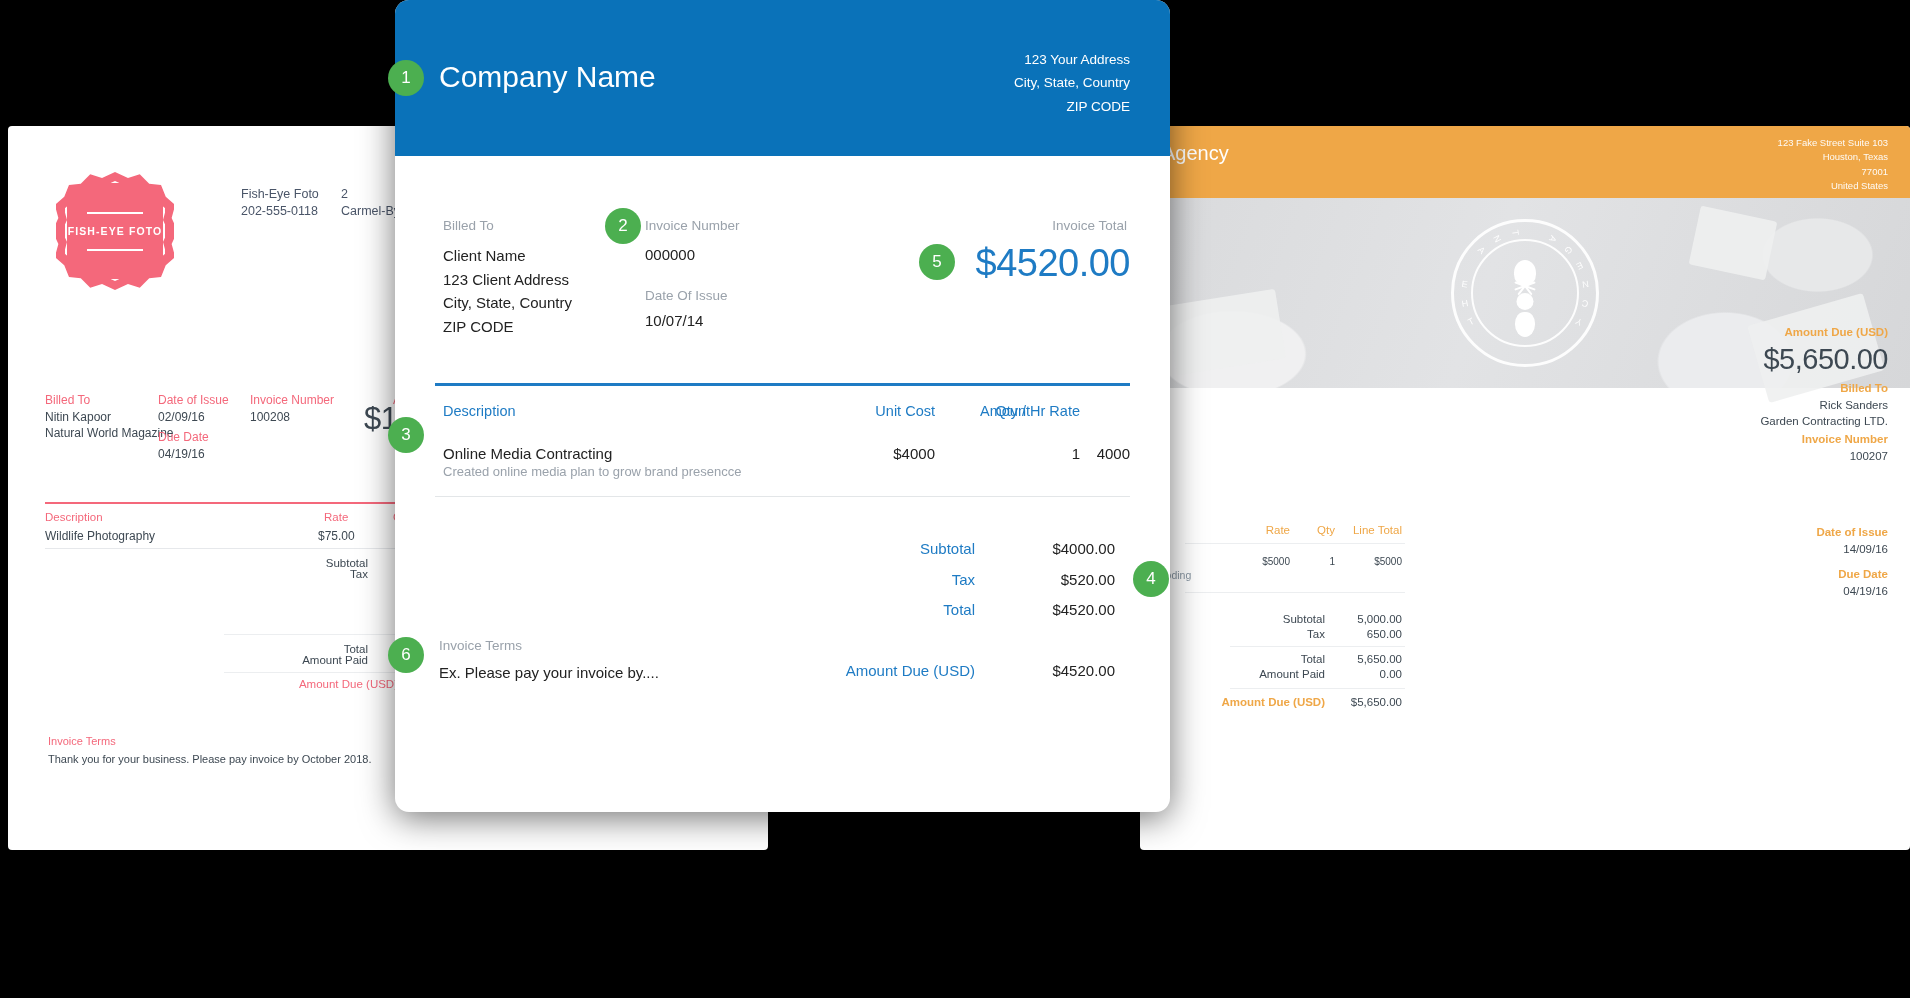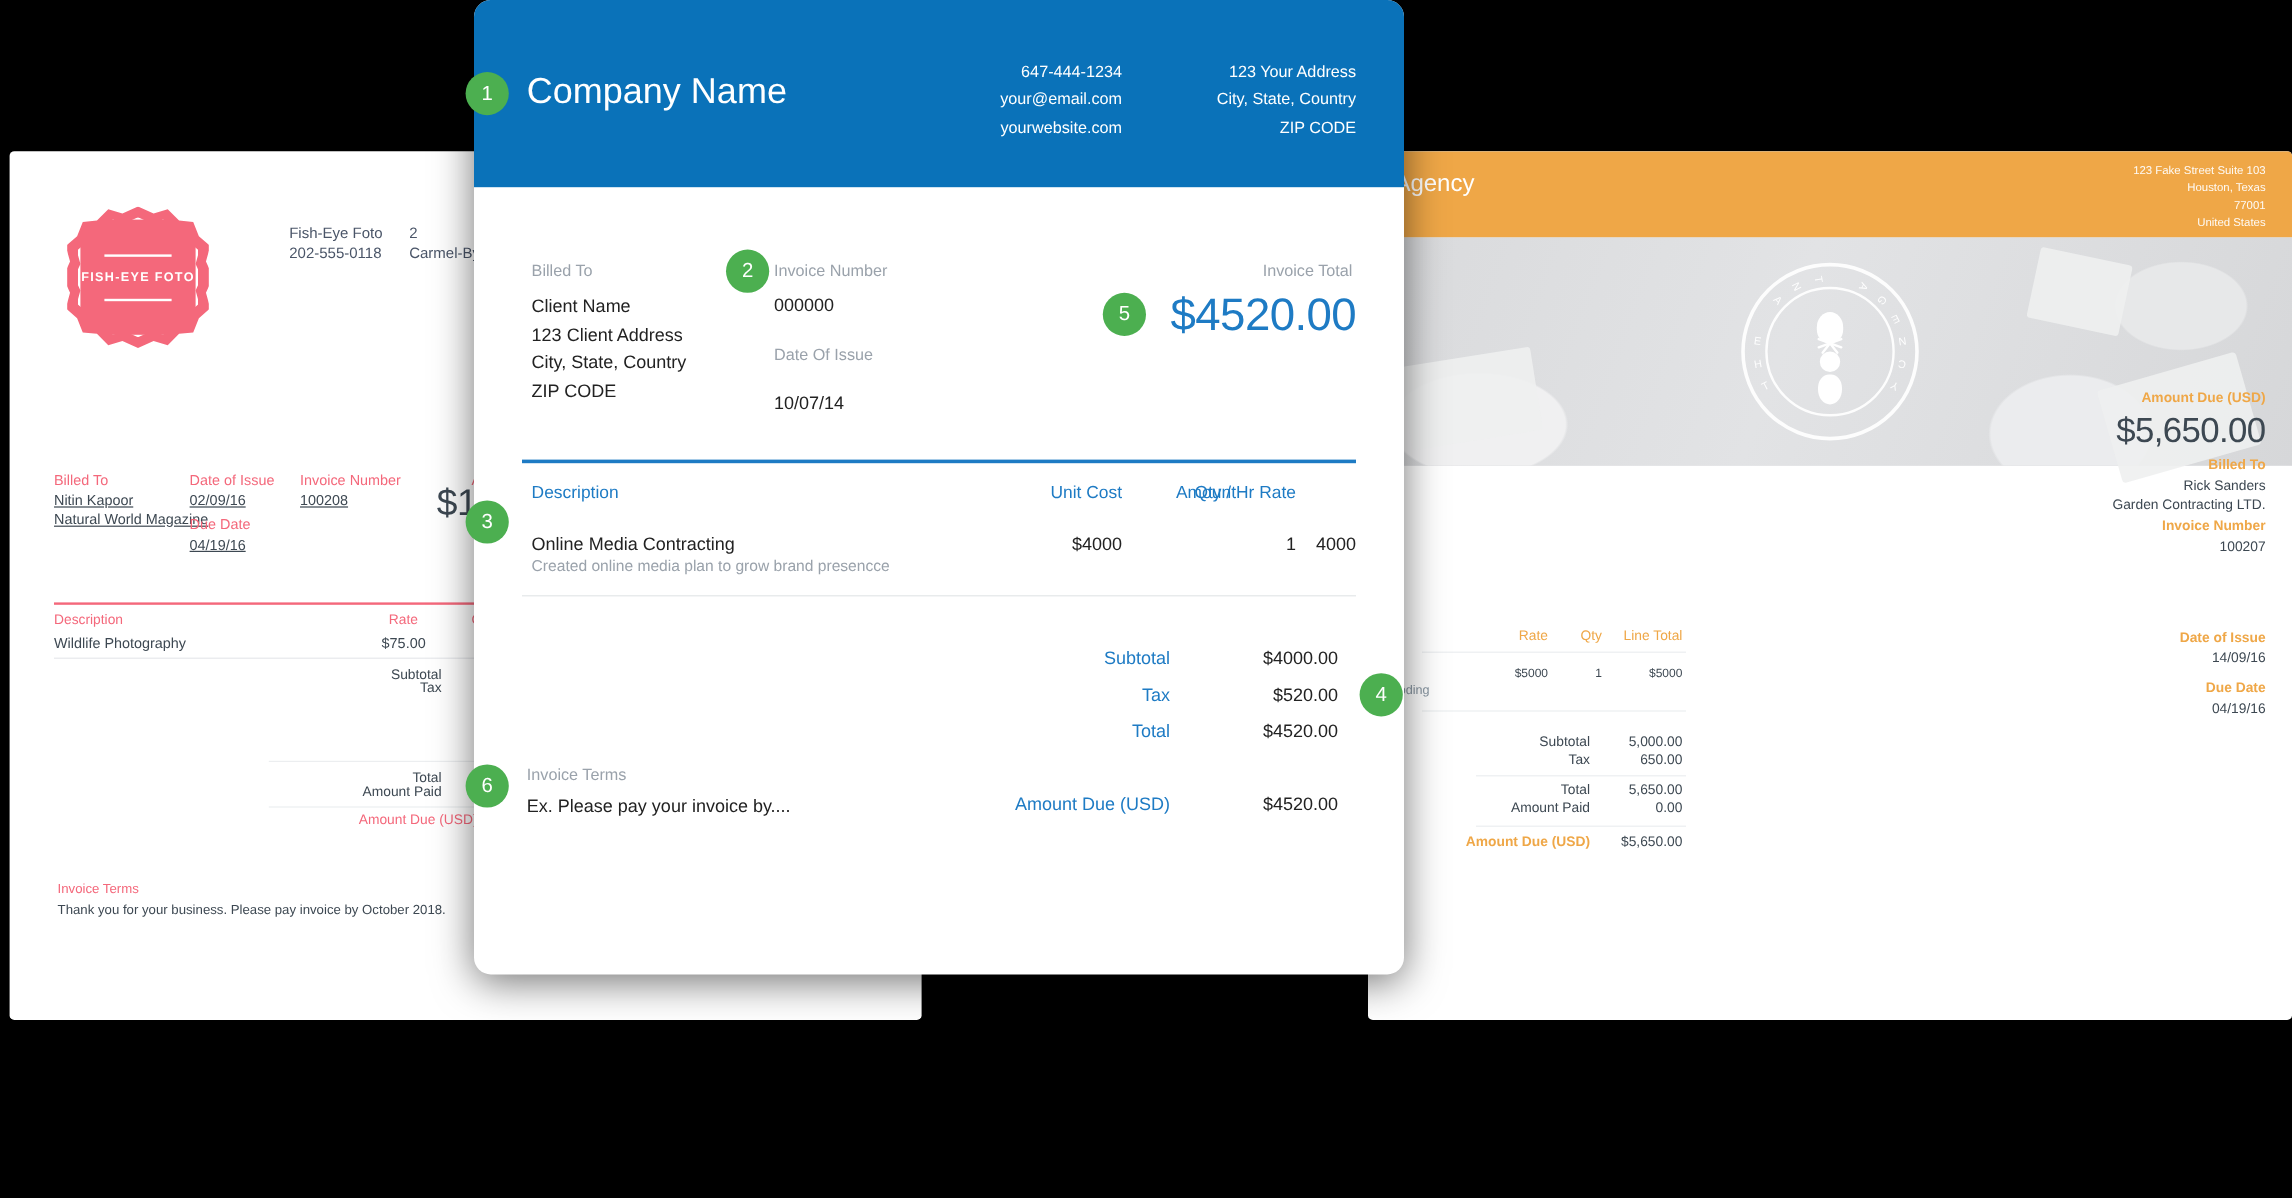--- a/index.html
+++ b/index.html
@@ -49,21 +49,21 @@
   .fe-logo .bar.b1 { top:40px; }
   .fe-logo .bar.b2 { top:77px; }
 
   .fe-contact { position:absolute; top:60px; font-size:12.5px; color:#4a5568; line-height:1.35; }
   #fe-contact-a { left:233px; }
   #fe-contact-b { left:333px; }
   .fe-contact div { white-space:nowrap; }
 
   .fe-meta { position:absolute; font-size:12px; line-height:1.38; }
   .fe-meta .k { color:#F4687B; }
-  .fe-meta .v { color:#3d4852;text-decoration:underline; }
+  .fe-meta .v { color:#3d4852; }
   #fe-billed { left:37px; top:266px; }
   #fe-issue  { left:150px; top:266px; }
   #fe-issue2 { left:150px; top:303px; }
   #fe-num    { left:242px; top:266px; }
   #fe-amt-lbl{ left:385px; top:266px; }
   #fe-amt-val{ left:356px; top:275px; font-size:31px; color:#3d4852; letter-spacing:-.5px;}
 
   #fe-rule { position:absolute; left:37px; top:376px; width:760px; height:2px; background:#F4687B; }
   .fe-th { position:absolute; top:385px; font-size:11.5px; color:#F4687B; }
   .fe-td { position:absolute; top:403px; font-size:12px; color:#3d4852; }
@@ -197,21 +197,21 @@
 
   .cc-lbl  { color:#9aa2ab; font-size:13.5px; }
   .cc-val  { color:#222; font-size:15px; line-height:1.57; }
 
   #cc-billed-lbl { position:absolute; left:48px; top:218px; }
   #cc-billed-val { position:absolute; left:48px; top:244px; }
 
   #cc-invnum-lbl { position:absolute; left:250px; top:218px; }
   #cc-invnum-val { position:absolute; left:250px; top:243px; }
   #cc-issue-lbl  { position:absolute; left:250px; top:288px; }
-  #cc-issue-val  { position:absolute; left:250px; top:325px; }
+  #cc-issue-val  { position:absolute; left:250px; top:309px; }
 
   #cc-total-lbl  { position:absolute; right:43px; top:218px; }
   #cc-total-val  {
     position:absolute; right:40px; top:242px;
     font-size:38px; color:#1E7BC4; letter-spacing:-.5px; white-space:nowrap;
   }
 
   #cc-table-rule { position:absolute; left:40px; top:383px; width:695px; height:3px; background:#1E7BC4; }
   .cc-th { position:absolute; top:403px; font-size:14.5px; color:#1E7BC4; }
   #cc-th-desc { left:48px; }
@@ -424,25 +424,20 @@
       <div class="k">Due Date</div>
       <div class="v">04/19/16</div>
     </div>
 
   </div>
 
   <div class="card" id="center-card">
 
     <div id="cc-header">
       <div id="cc-company">Company Name</div>
-      <div id="cc-contact">
-        <div>647-444-1234</div>
-        <div>your@email.com</div>
-        <div>yourwebsite.com</div>
-      </div>
       <div id="cc-address">
         <div>123 Your Address</div>
         <div>City, State, Country</div>
         <div>ZIP CODE</div>
       </div>
     </div>
 
     <div class="cc-lbl" id="cc-billed-lbl">Billed To</div>
     <div class="cc-val" id="cc-billed-val">
       <div>Client Name</div>

